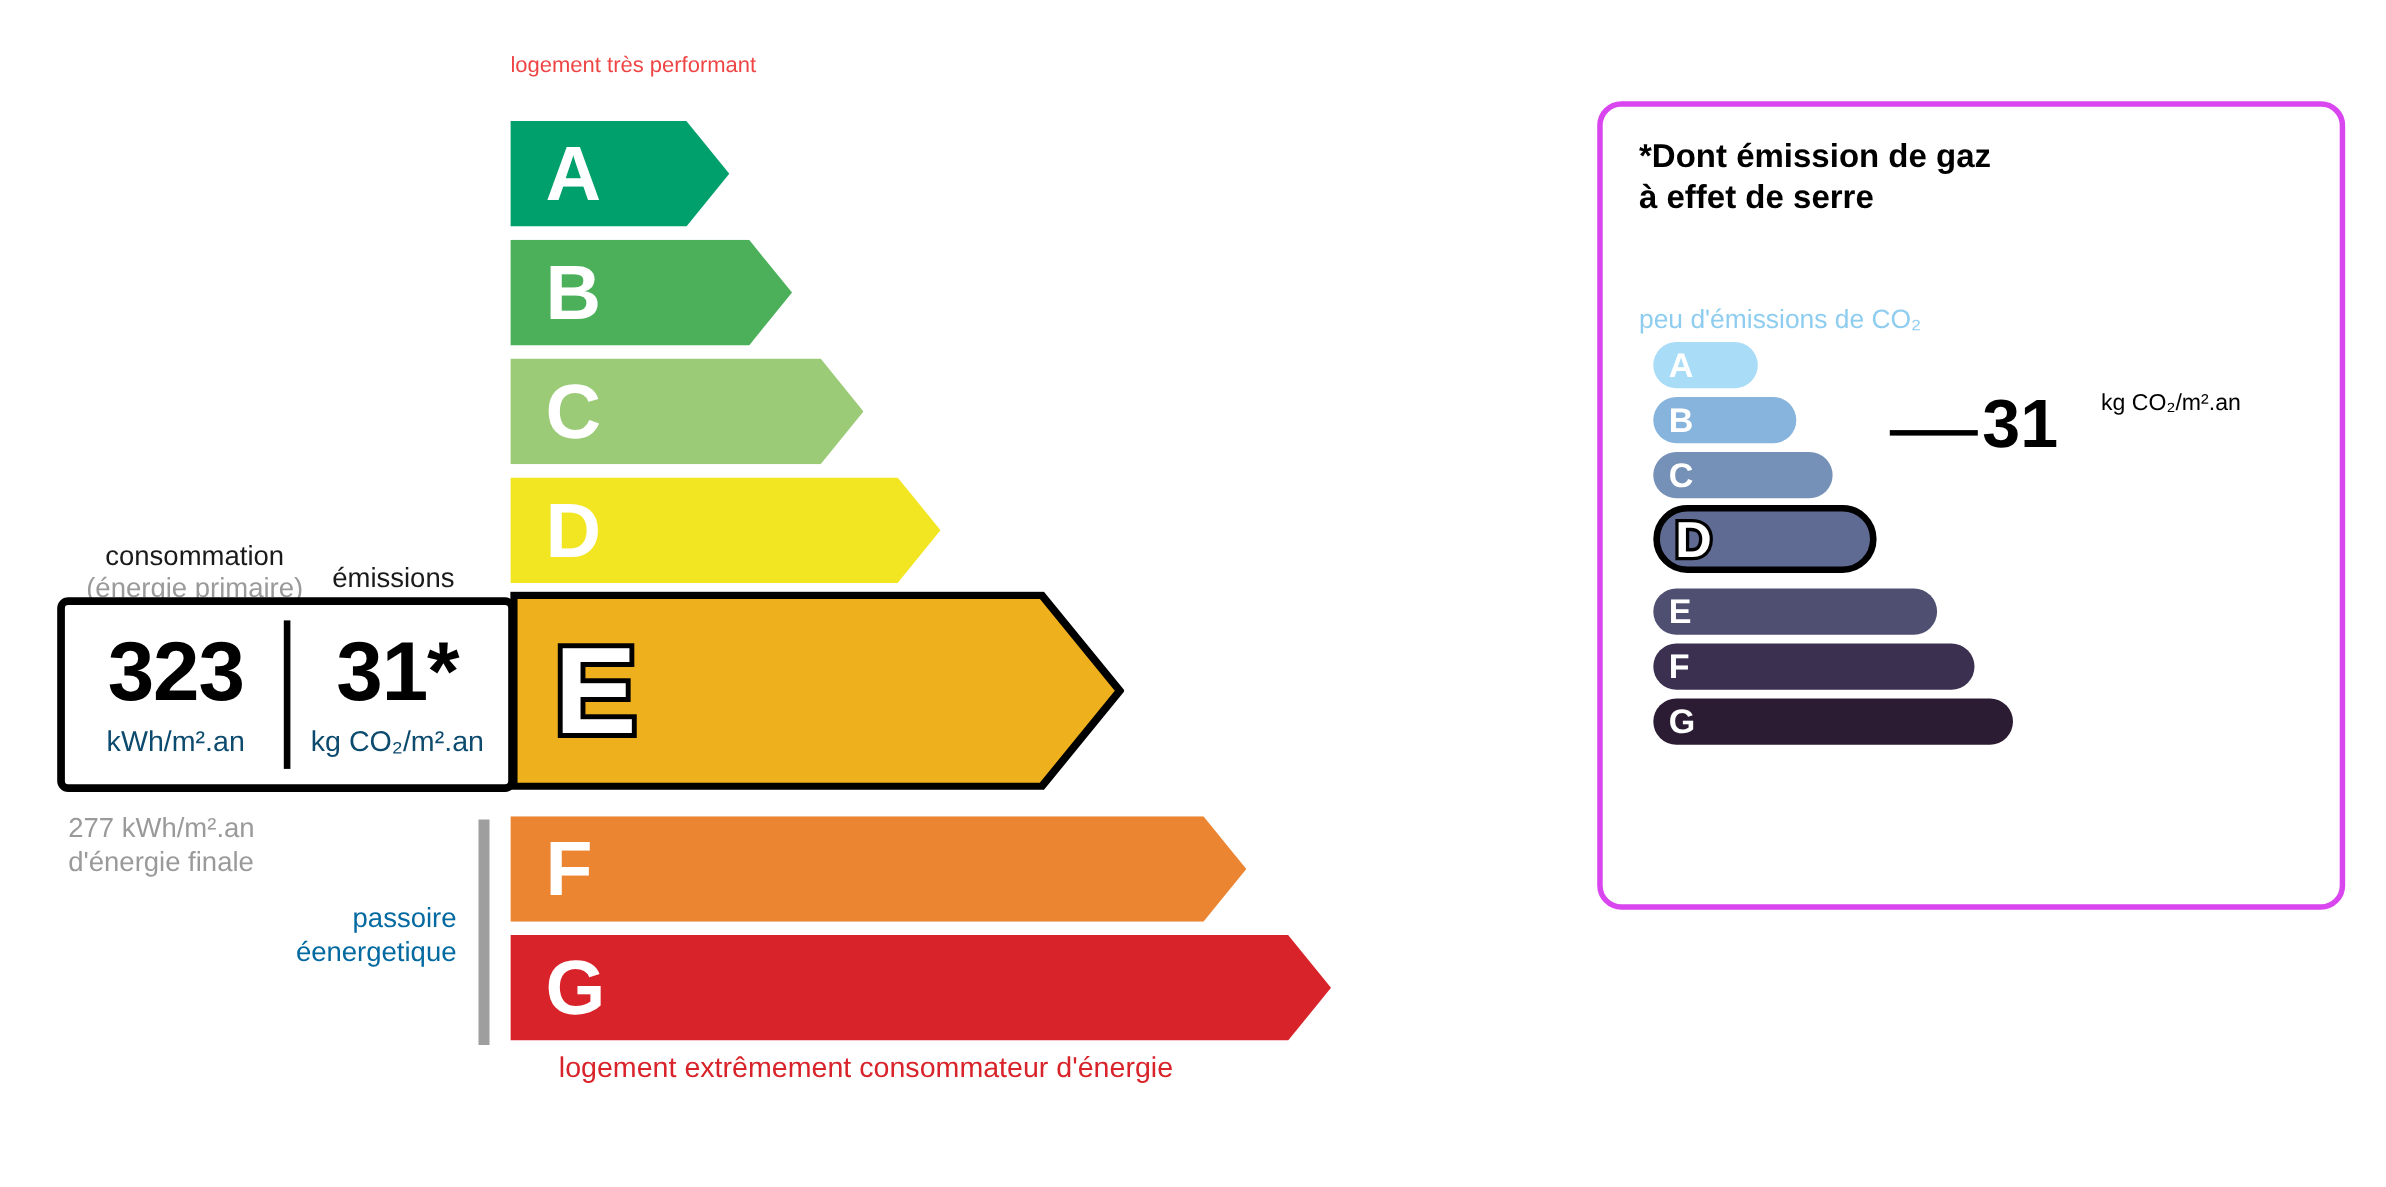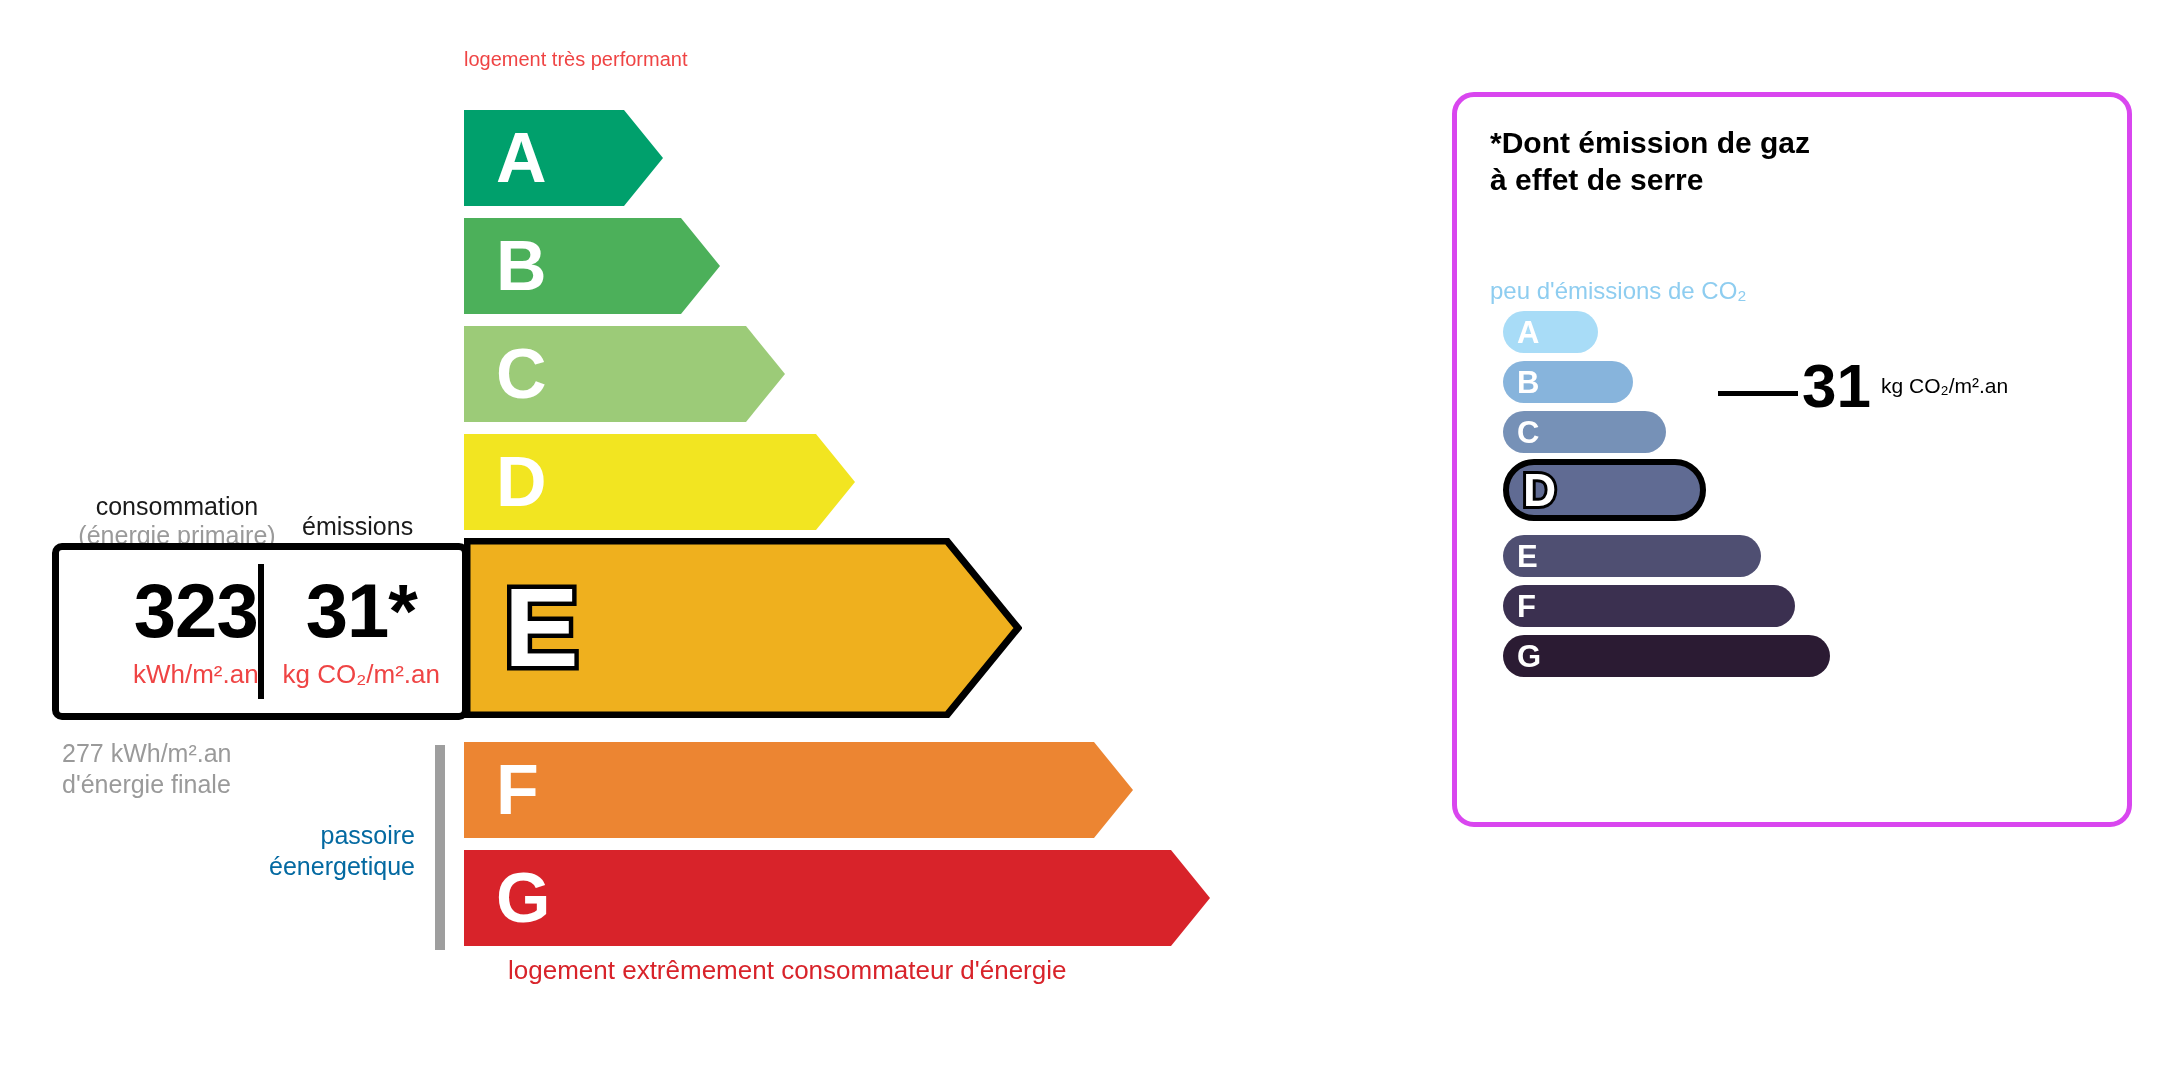--- a/index.html
+++ b/index.html
@@ -26,25 +26,25 @@
   .band-g{top:850px;width:746px;}
 
   .band-e .letter{left:40px;font-size:112px;color:#fff;
      -webkit-text-stroke:9px #000;paint-order:stroke fill;}
 
   
   #readout{position:absolute;left:52px;top:543px;width:417px;height:177px;
      border:7px solid #000;border-radius:10px;background:#fff;box-sizing:border-box;z-index:5;}
   #readout .divider{position:absolute;left:50%;top:14px;bottom:14px;width:6px;background:#000;transform:translateX(-50%);}
   .half{position:absolute;top:0;bottom:0;width:50%;display:flex;flex-direction:column;
-     align-items:center;justify-content:center;padding-left:36px;}
+     align-items:center;justify-content:center;}
   .half.left{left:0;}
   .half.right{right:0;}
   .big{font-size:76px;font-weight:bold;line-height:1;color:#000;letter-spacing:-1px;}
-  .unit{font-size:26px;color:#ef4444;margin-top:10px;}
+  .unit{font-size:26px;color:#0c4a6e;margin-top:10px;}
 
   .lbl-conso{position:absolute;left:62px;top:478px;width:230px;text-align:center;font-size:25px;color:#1a1a1a;margin-top:14px;}
   .lbl-conso .sub{display:block;color:#9a9a9a;}
   .lbl-emis{position:absolute;left:302px;top:512px;font-size:25px;color:#1a1a1a;}
 
   .lbl-final{position:absolute;left:62px;top:738px;font-size:25px;color:#9a9a9a;line-height:1.25;}
   .lbl-passoire{position:absolute;left:160px;top:820px;width:255px;text-align:right;
      font-size:25px;color:#0369a1;line-height:1.25;}
   .passoire-bar{position:absolute;left:435px;top:745px;width:10px;height:205px;background:#9e9e9e;}
 
@@ -62,21 +62,21 @@
   .gbar-a{top:214px;width:95px;}
   .gbar-b{top:264px;width:130px;}
   .gbar-c{top:314px;width:163px;}
   .gbar-d{top:362px;width:203px;height:62px;border-radius:31px;border:6px solid #000;box-sizing:border-box;}
   .gbar-d .gl{left:14px;font-size:46px;color:#fff;-webkit-text-stroke:6px #000;paint-order:stroke fill;}
   .gbar-e{top:438px;width:258px;}
   .gbar-f{top:488px;width:292px;}
   .gbar-g{top:538px;width:327px;}
 
   .leader{position:absolute;left:1718px;top:391px;width:80px;height:5px;background:#000;}
-  .ges-val{position:absolute;left:1802px;top:355px;display:flex;align-items:center;}
+  .ges-val{position:absolute;left:1802px;top:355px;display:flex;align-items:flex-start;gap:29px;}
   .ges-val .v{font-size:62px;font-weight:bold;color:#000;line-height:1;}
   .ges-val .u{font-size:21px;color:#000;margin-left:10px;}
 </style>
 </head>
 <body>
 
 <div class="root">
 
   <div id="dpe">
 

